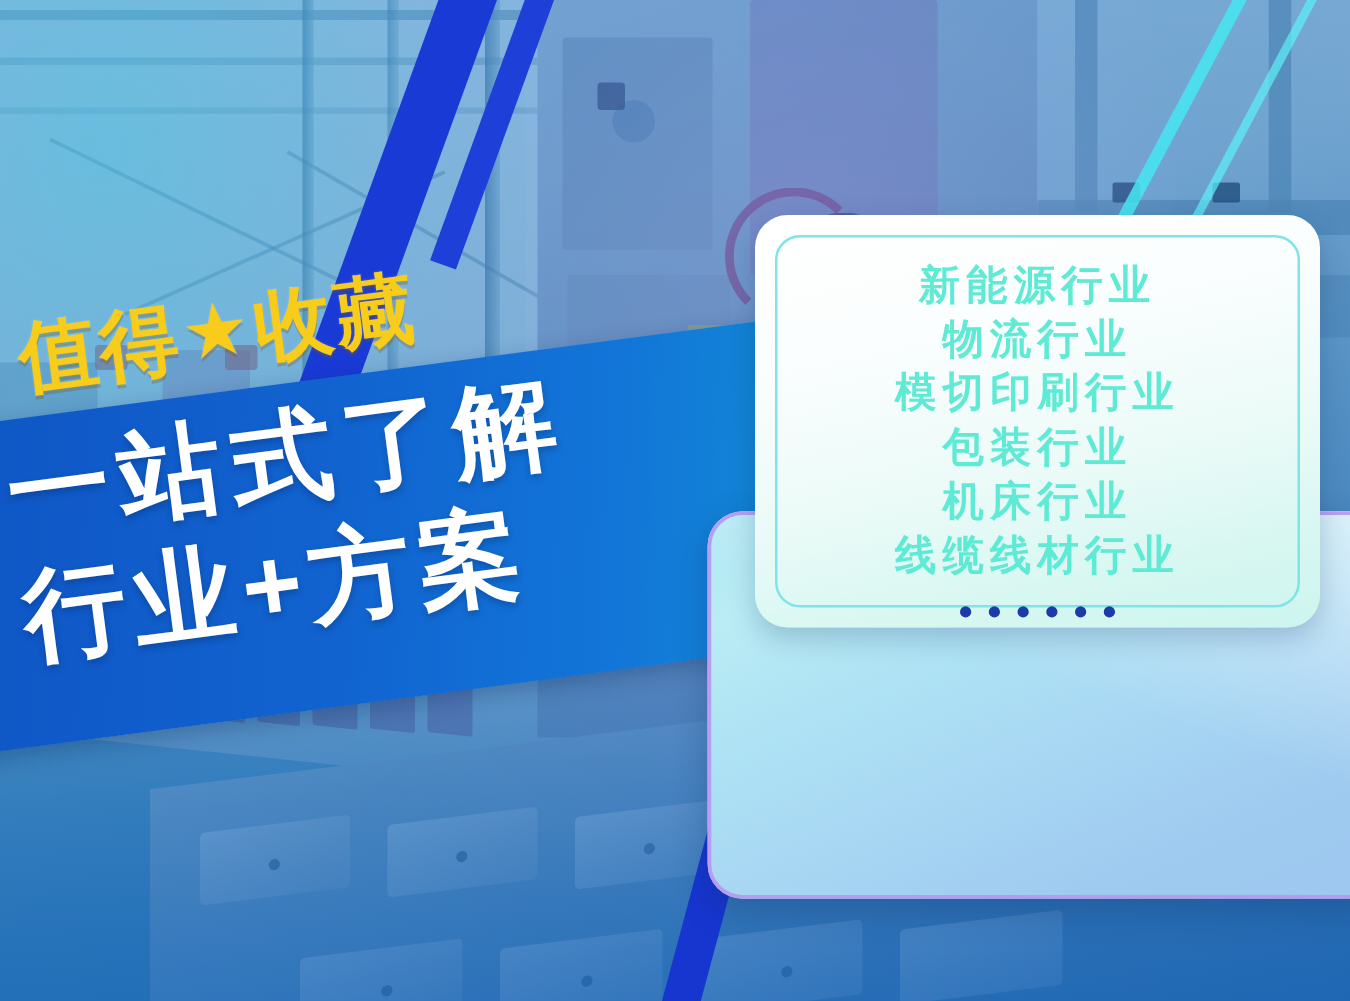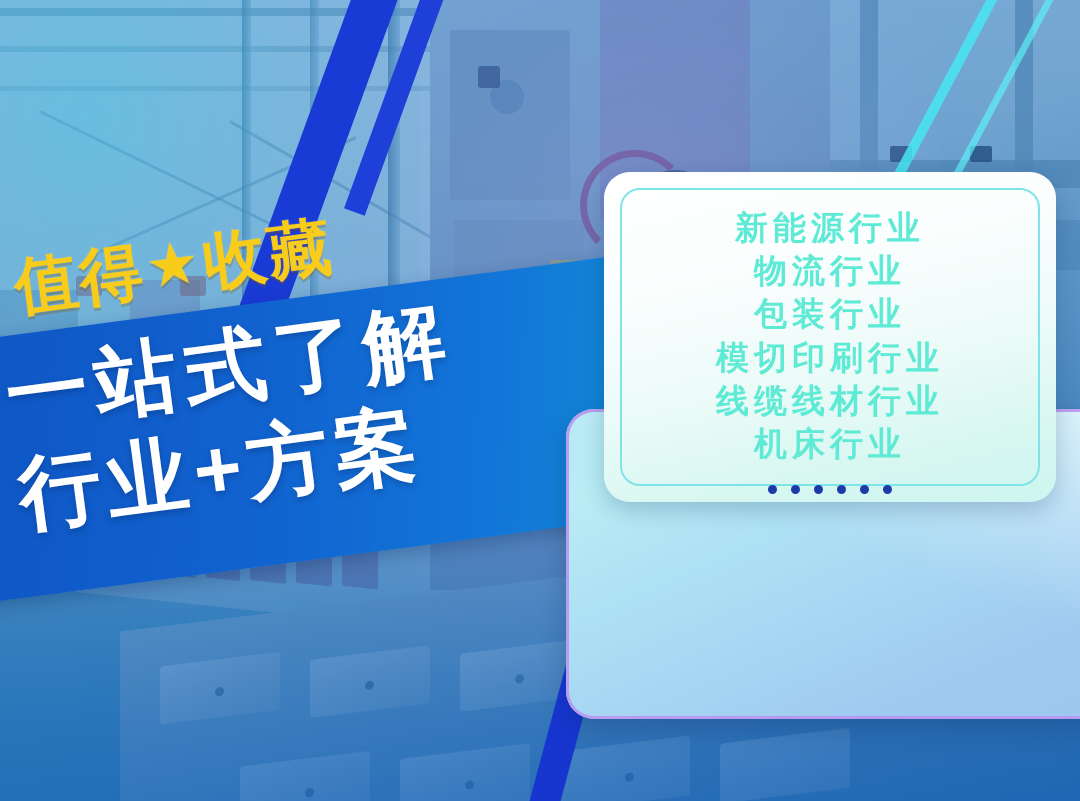--- a/index.html
+++ b/index.html
@@ -303,20 +303,20 @@
   <div class="card-bottom-border"></div>
   <div class="bottom-text">
   </div>
 
   <div class="card-top"></div>
   <div class="card-top-inner"></div>
 
   <div class="industry-list" id="industry-list">
       <div class="ind">新能源行业</div>
       <div class="ind">物流行业</div>
+      <div class="ind">模切印刷行业</div>
       <div class="ind">包装行业</div>
-      <div class="ind">模切印刷行业</div>
+      <div class="ind">机床行业</div>
       <div class="ind">线缆线材行业</div>
-      <div class="ind">机床行业</div>
     </div>
   <div class="dots" id="industry-dots"><span></span><span></span><span></span><span></span><span></span><span></span></div>
 
 </div>
 
 </body></html>

